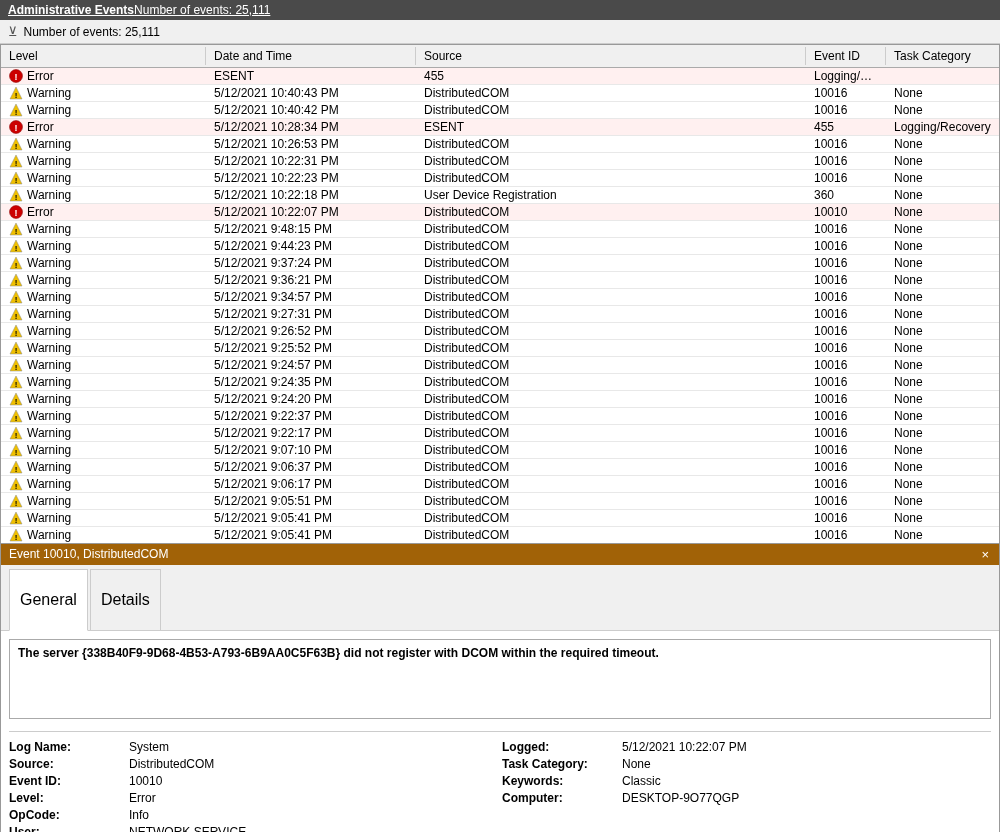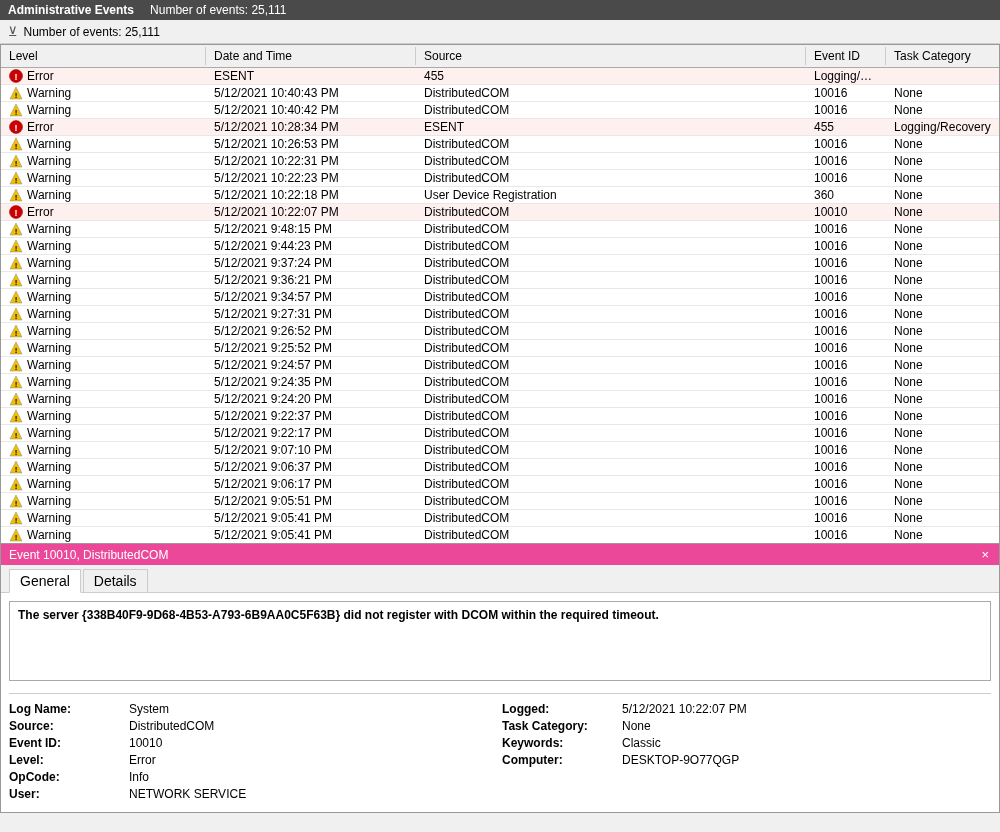--- a/index.html
+++ b/index.html
@@ -6,21 +6,21 @@
     body { font-family: 'Segoe UI', Tahoma, sans-serif; font-size: 12px; background: #f0f0f0; color: #000; }
 
     
     .title-bar {
       background: #4a4a4a;
       color: #fff;
       padding: 3px 8px;
       font-size: 12px;
       display: flex;
       align-items: center;
-      gap: 16px;
+      text-decoration: underline;
     }
     .title-bar .app-title { font-weight: bold; }
     .title-bar .event-count { font-size: 12px; }
 
     
     .filter-bar {
       background: #f0f0f0;
       padding: 4px 8px;
       display: flex;
       align-items: center;
@@ -100,48 +100,47 @@
 
     
     .detail-panel {
       background: #fff;
       border: 1px solid #999;
       border-top: none;
       margin-top: 0;
       position: relative;
     }
     .detail-title-bar {
-      background: #ec4899;
+      background: #a16207;
       color: #fff;
       padding: 3px 8px;
       font-size: 12px;
       display: flex;
-      align-items: center;
       justify-content: space-between;
     }
     .detail-close-btn {
       background: none;
       border: none;
       color: #fff;
       cursor: pointer;
       font-size: 13px;
       padding: 0 2px;
     }
 
     
     .tab-bar {
       display: flex;
       border-bottom: 1px solid #ccc;
       background: #f0f0f0;
       padding: 4px 8px 0;
       gap: 2px;
     }
     .tab {
-      padding: 3px 10px;
-      font-size: 14px;
+      padding: 21px 10px;
+      font-size: 16px;
       cursor: pointer;
       border: 1px solid #ccc;
       border-bottom: none;
       background: #f0f0f0;
     }
     .tab.active {
       background: #fff;
       border-bottom: 1px solid #fff;
       margin-bottom: -1px;
       z-index: 1;

